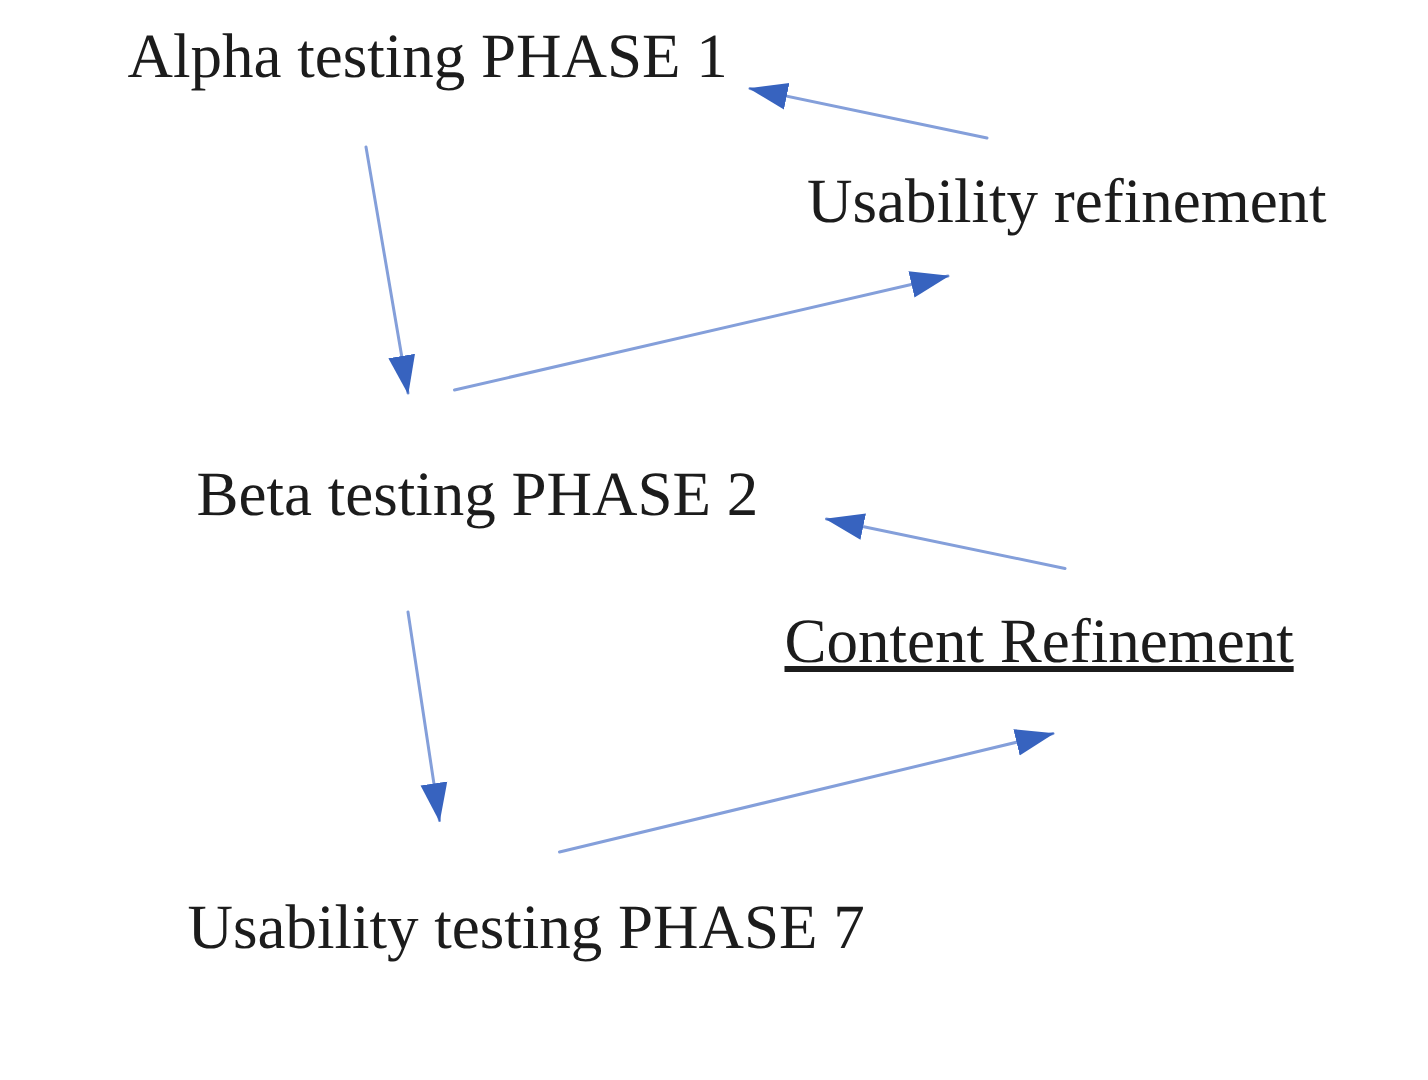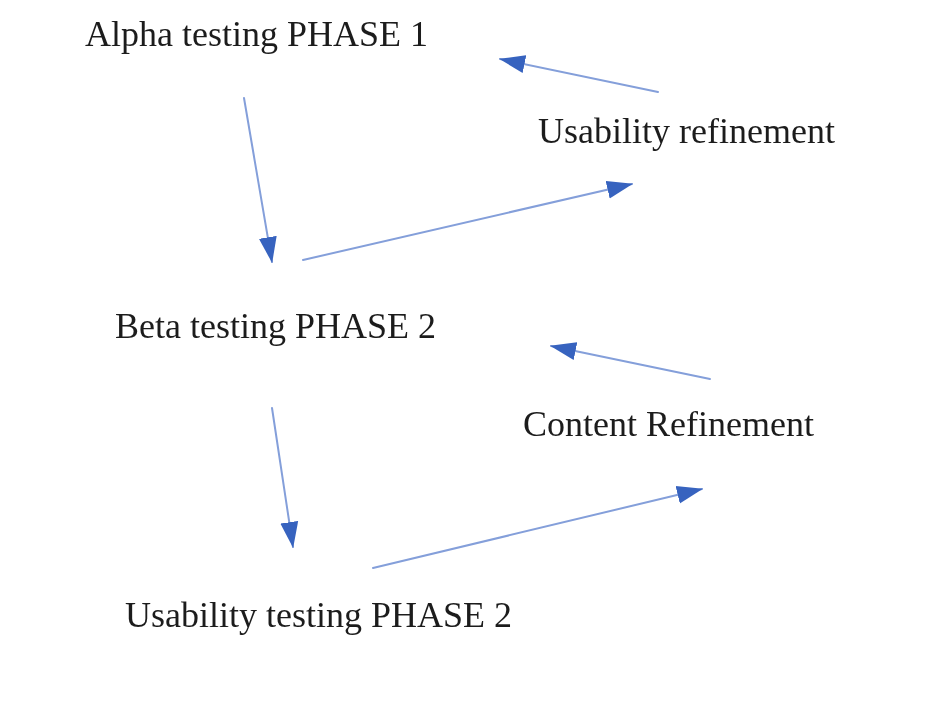--- a/index.html
+++ b/index.html
@@ -18,21 +18,21 @@
   .arrows-layer {
     position: absolute;
     left: 0;
     top: 0;
     width: 952px;
     height: 720px;
     pointer-events: none;
   }
   .node {
     position: absolute;
-    font-size: 36px;
+    font-size: 42px;
     line-height: 1.1;
     color: #1c1c1c;
     white-space: nowrap;
     letter-spacing: 0px;
   }
 </style>
 </head>
 <body>
 
 <div class="canvas">
@@ -50,19 +50,19 @@
         <line x1="272" y1="408" x2="293" y2="547" stroke="#849fda" stroke-width="2" stroke-linecap="round" marker-end="url(#arrowhead)"></line>
         <line x1="373" y1="568" x2="702" y2="489" stroke="#849fda" stroke-width="2" stroke-linecap="round" marker-end="url(#arrowhead)"></line>
         <line x1="710" y1="379" x2="551" y2="346" stroke="#849fda" stroke-width="2" stroke-linecap="round" marker-end="url(#arrowhead)"></line>
       </g>
   </svg>
 
   <div class="node" style="left:85px;  top:15px;">Alpha testing PHASE 1</div>
 
   <div class="node" style="left:538px; top:112px;">Usability refinement</div>
 
-  <div class="node" style="left:115px; top:307px;">Beta testing PHASE 2</div>
+  <div class="node" style="left:131px; top:307px;">Beta testing PHASE 2</div>
 
-  <div class="node" style="left:523px; top:405px;">Content Refinement</div>
+  <div class="node" style="left:523px; top:405px;text-decoration:underline;">Content Refinement</div>
 
-  <div class="node" style="left:125px; top:596px;">Usability testing PHASE 2</div>
+  <div class="node" style="left:125px; top:596px;">Usability testing PHASE 7</div>
 
 </div>
 
 </body></html>

